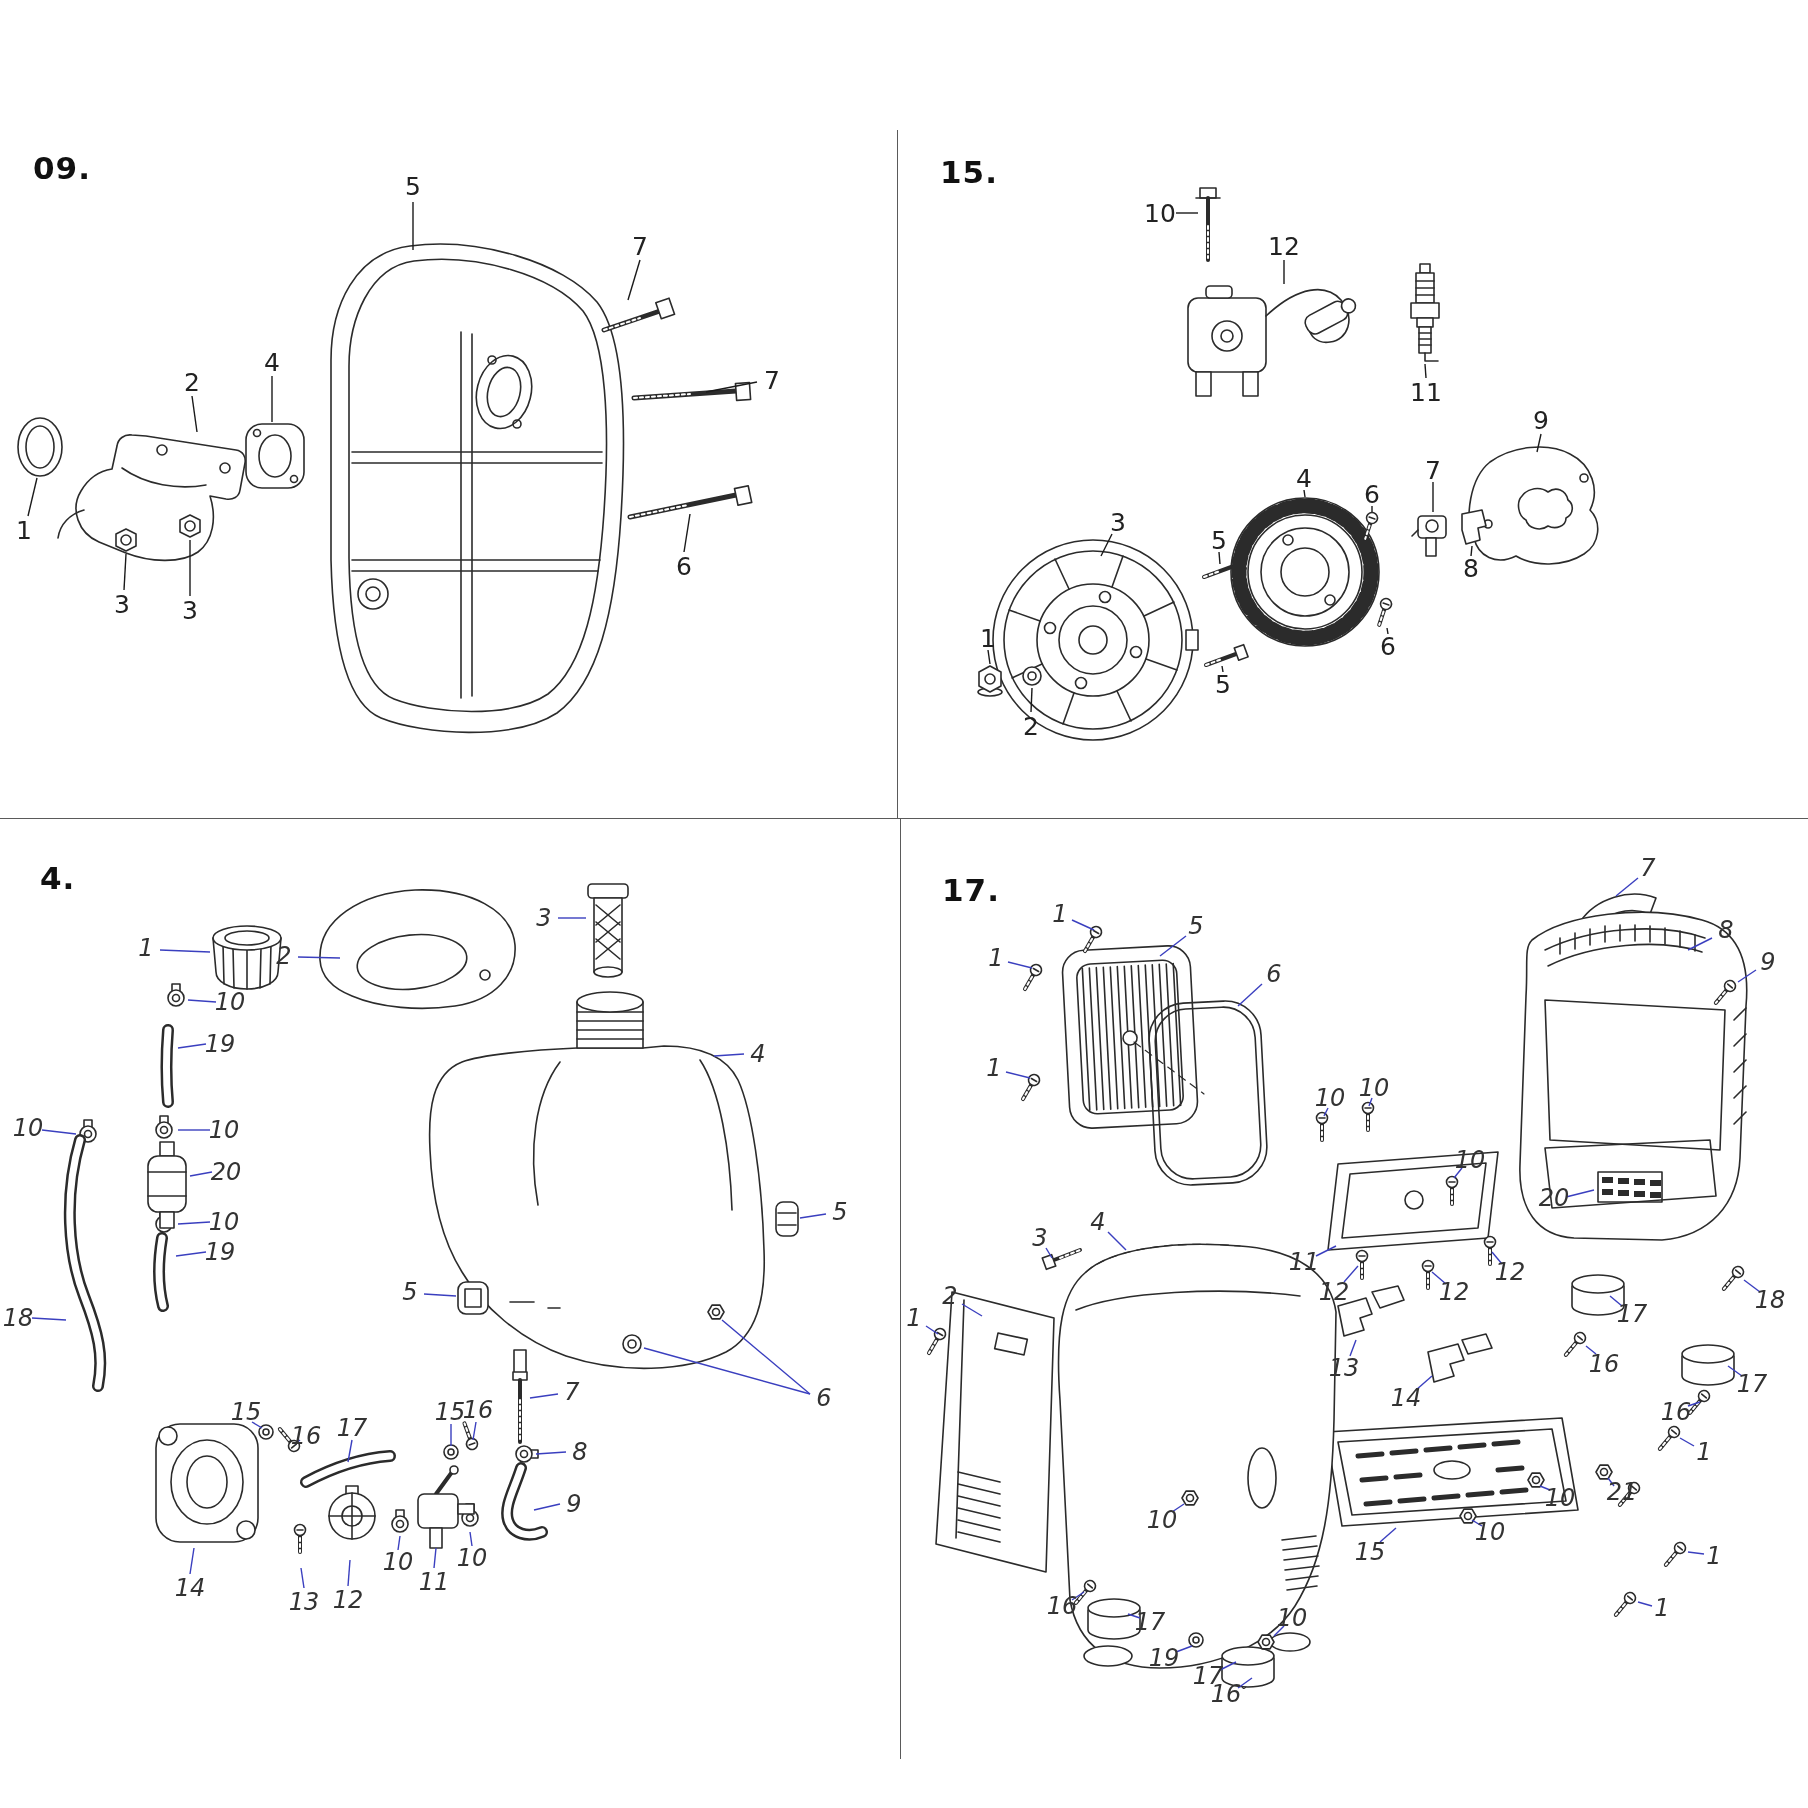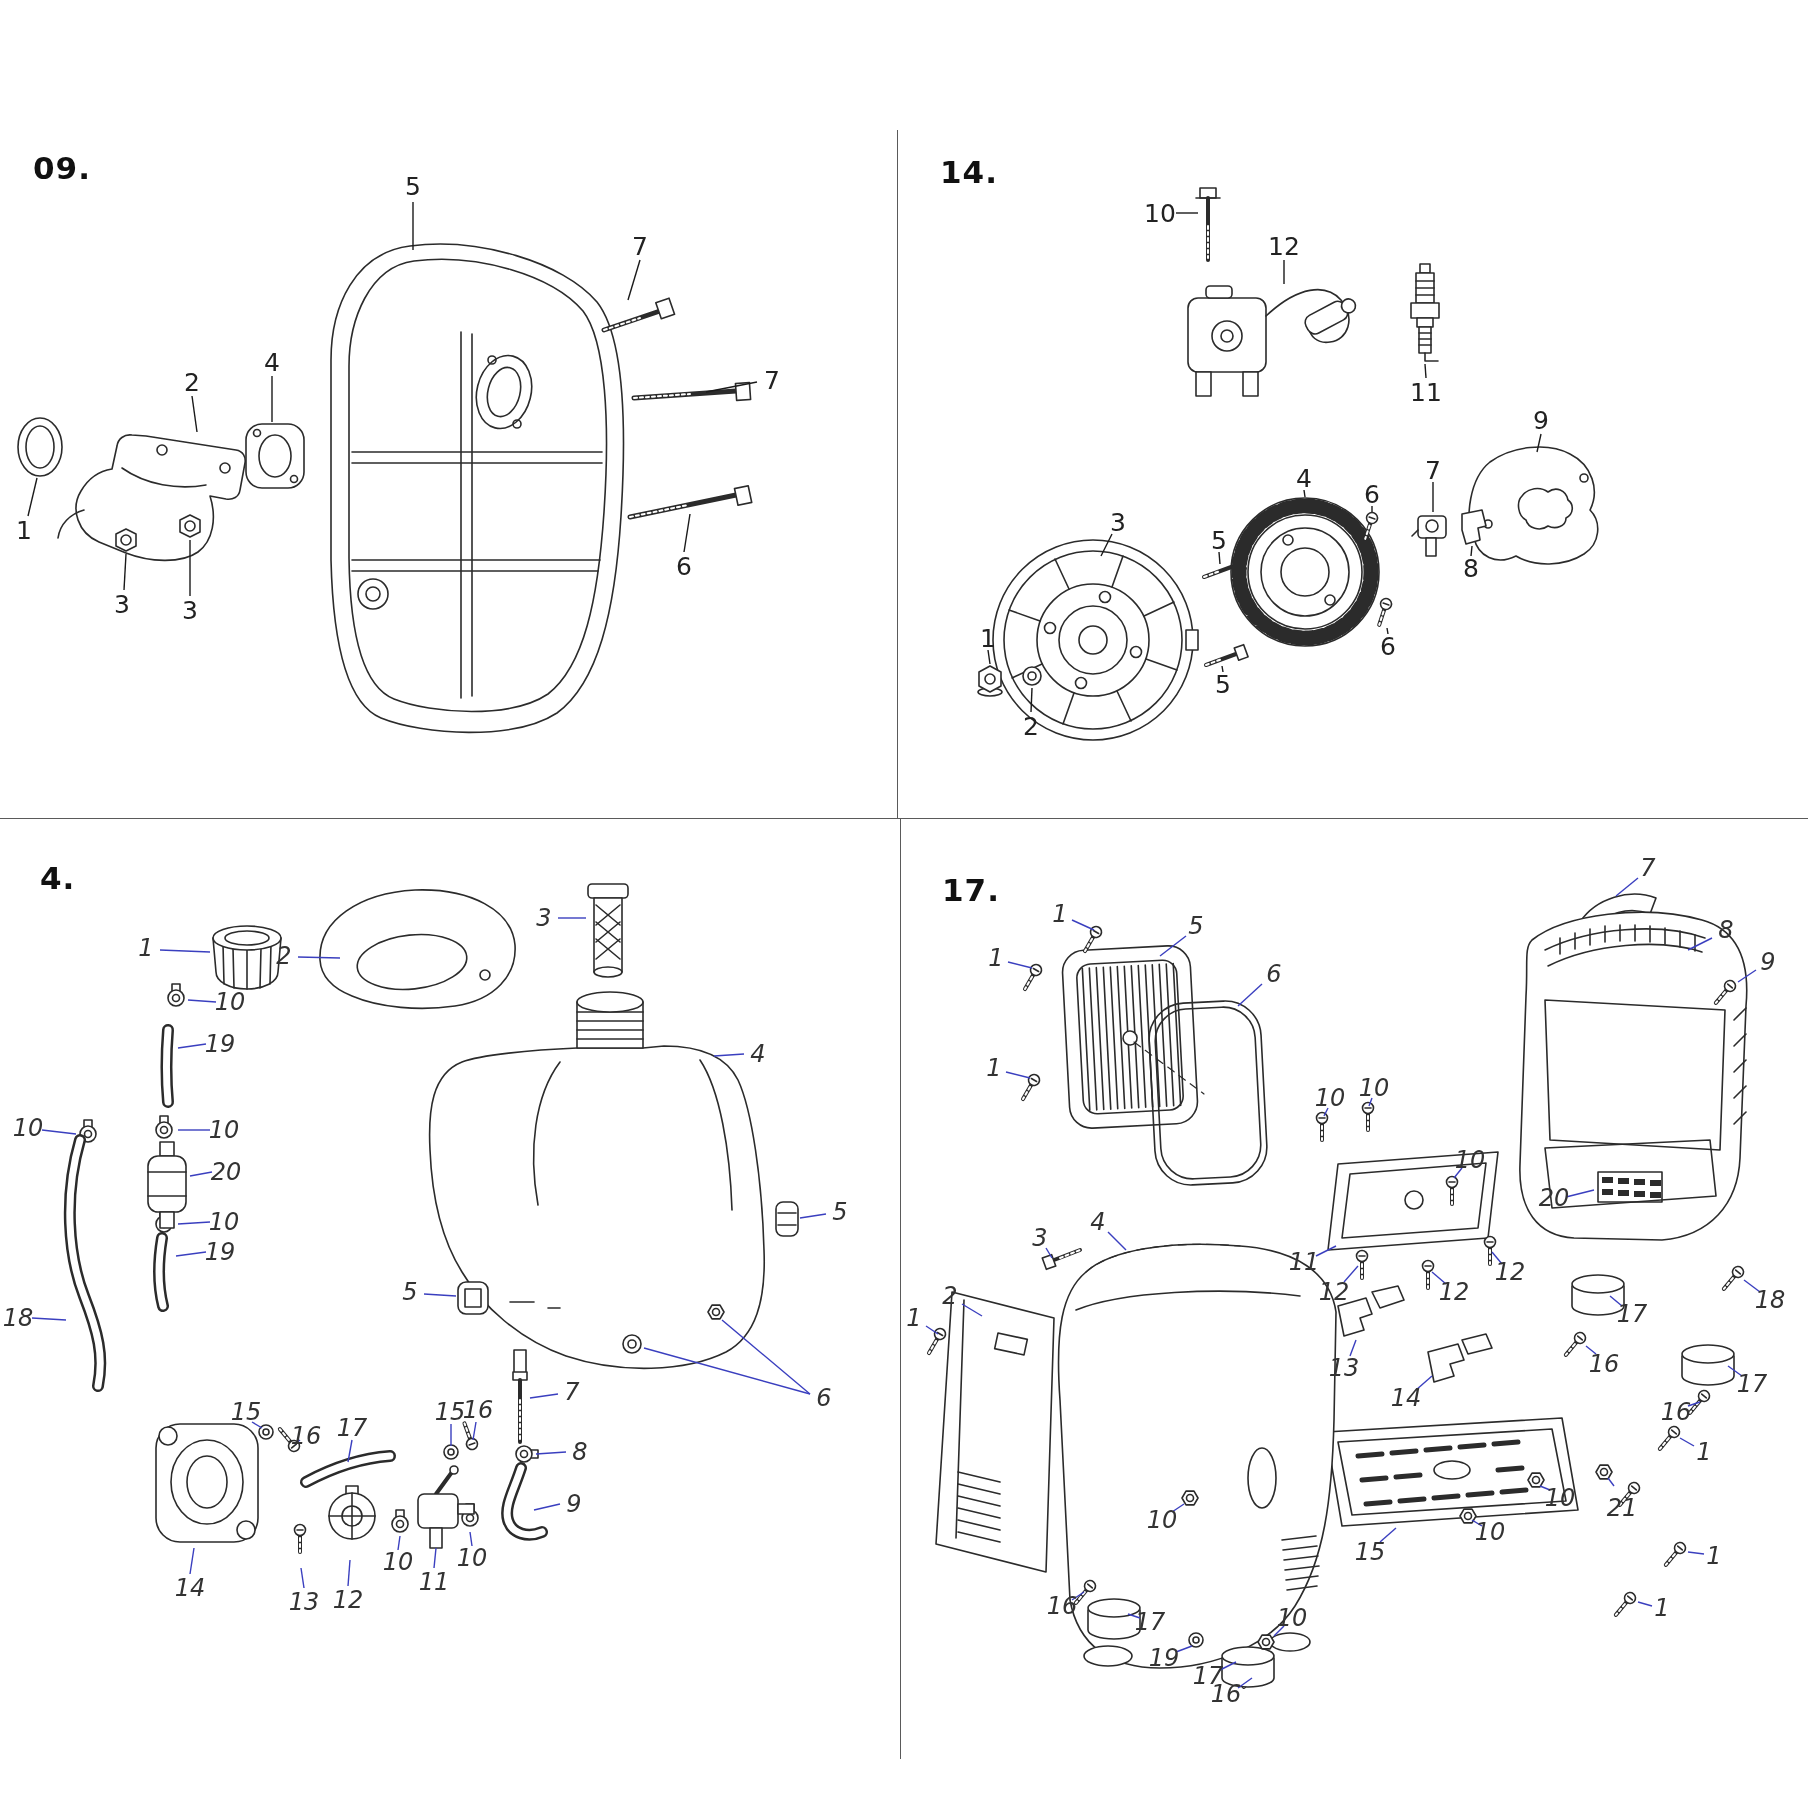--- a/index.html
+++ b/index.html
@@ -25,21 +25,21 @@
 </head>
 <body>
 
 <div id="stage">
 
   <div class="divider" style="left:0;top:818px;width:1808px;height:1px;"></div>
   <div class="divider" style="left:897px;top:130px;width:1px;height:688px;"></div>
   <div class="divider" style="left:900px;top:819px;width:1px;height:940px;"></div>
 
   <div class="section-title" style="left:33px;top:150px">09.</div>
-  <div class="section-title" style="left:940px;top:154px">14.</div>
+  <div class="section-title" style="left:940px;top:154px">15.</div>
   <div class="section-title" style="left:40px;top:860px">4.</div>
   <div class="section-title" style="left:942px;top:872px">17.</div>
 
   <svg class="lay art" viewBox="0 0 1808 1808">
     <defs>
       <g id="g-screw">
         <line class="shaft3" x1="0" y1="4" x2="0" y2="22"></line>
         <line class="thread" x1="0" y1="8" x2="0" y2="22"></line>
         <circle class="f" r="5.5"></circle>
         <line x1="-3" y1="0" x2="3" y2="0"></line>
@@ -716,21 +716,21 @@
     <div class="callout italic" style="left: 1604px; top: 1364px;">16</div>
     <div class="callout italic" style="left: 1752px; top: 1384px;">17</div>
     <div class="callout italic" style="left: 1676px; top: 1412px;">16</div>
     <div class="callout italic" style="left: 1040px; top: 1238px;">3</div>
     <div class="callout italic" style="left: 1098px; top: 1222px;">4</div>
     <div class="callout italic" style="left: 950px; top: 1296px;">2</div>
     <div class="callout italic" style="left: 914px; top: 1318px;">1</div>
     <div class="callout italic" style="left: 1370px; top: 1552px;">15</div>
     <div class="callout italic" style="left: 1162px; top: 1520px;">10</div>
     <div class="callout italic" style="left: 1560px; top: 1498px;">10</div>
-    <div class="callout italic" style="left: 1622px; top: 1492px; margin-top: 16px;">21</div>
+    <div class="callout italic" style="left: 1622px; top: 1492px;">21</div>
     <div class="callout italic" style="left: 1490px; top: 1532px;">10</div>
     <div class="callout italic" style="left: 1704px; top: 1452px;">1</div>
     <div class="callout italic" style="left: 1714px; top: 1556px;">1</div>
     <div class="callout italic" style="left: 1662px; top: 1608px;">1</div>
     <div class="callout italic" style="left: 1062px; top: 1606px;">16</div>
     <div class="callout italic" style="left: 1150px; top: 1622px;">17</div>
     <div class="callout italic" style="left: 1164px; top: 1658px;">19</div>
     <div class="callout italic" style="left: 1208px; top: 1676px;">17</div>
     <div class="callout italic" style="left: 1226px; top: 1694px;">16</div>
     <div class="callout italic" style="left: 1292px; top: 1618px;">10</div>

